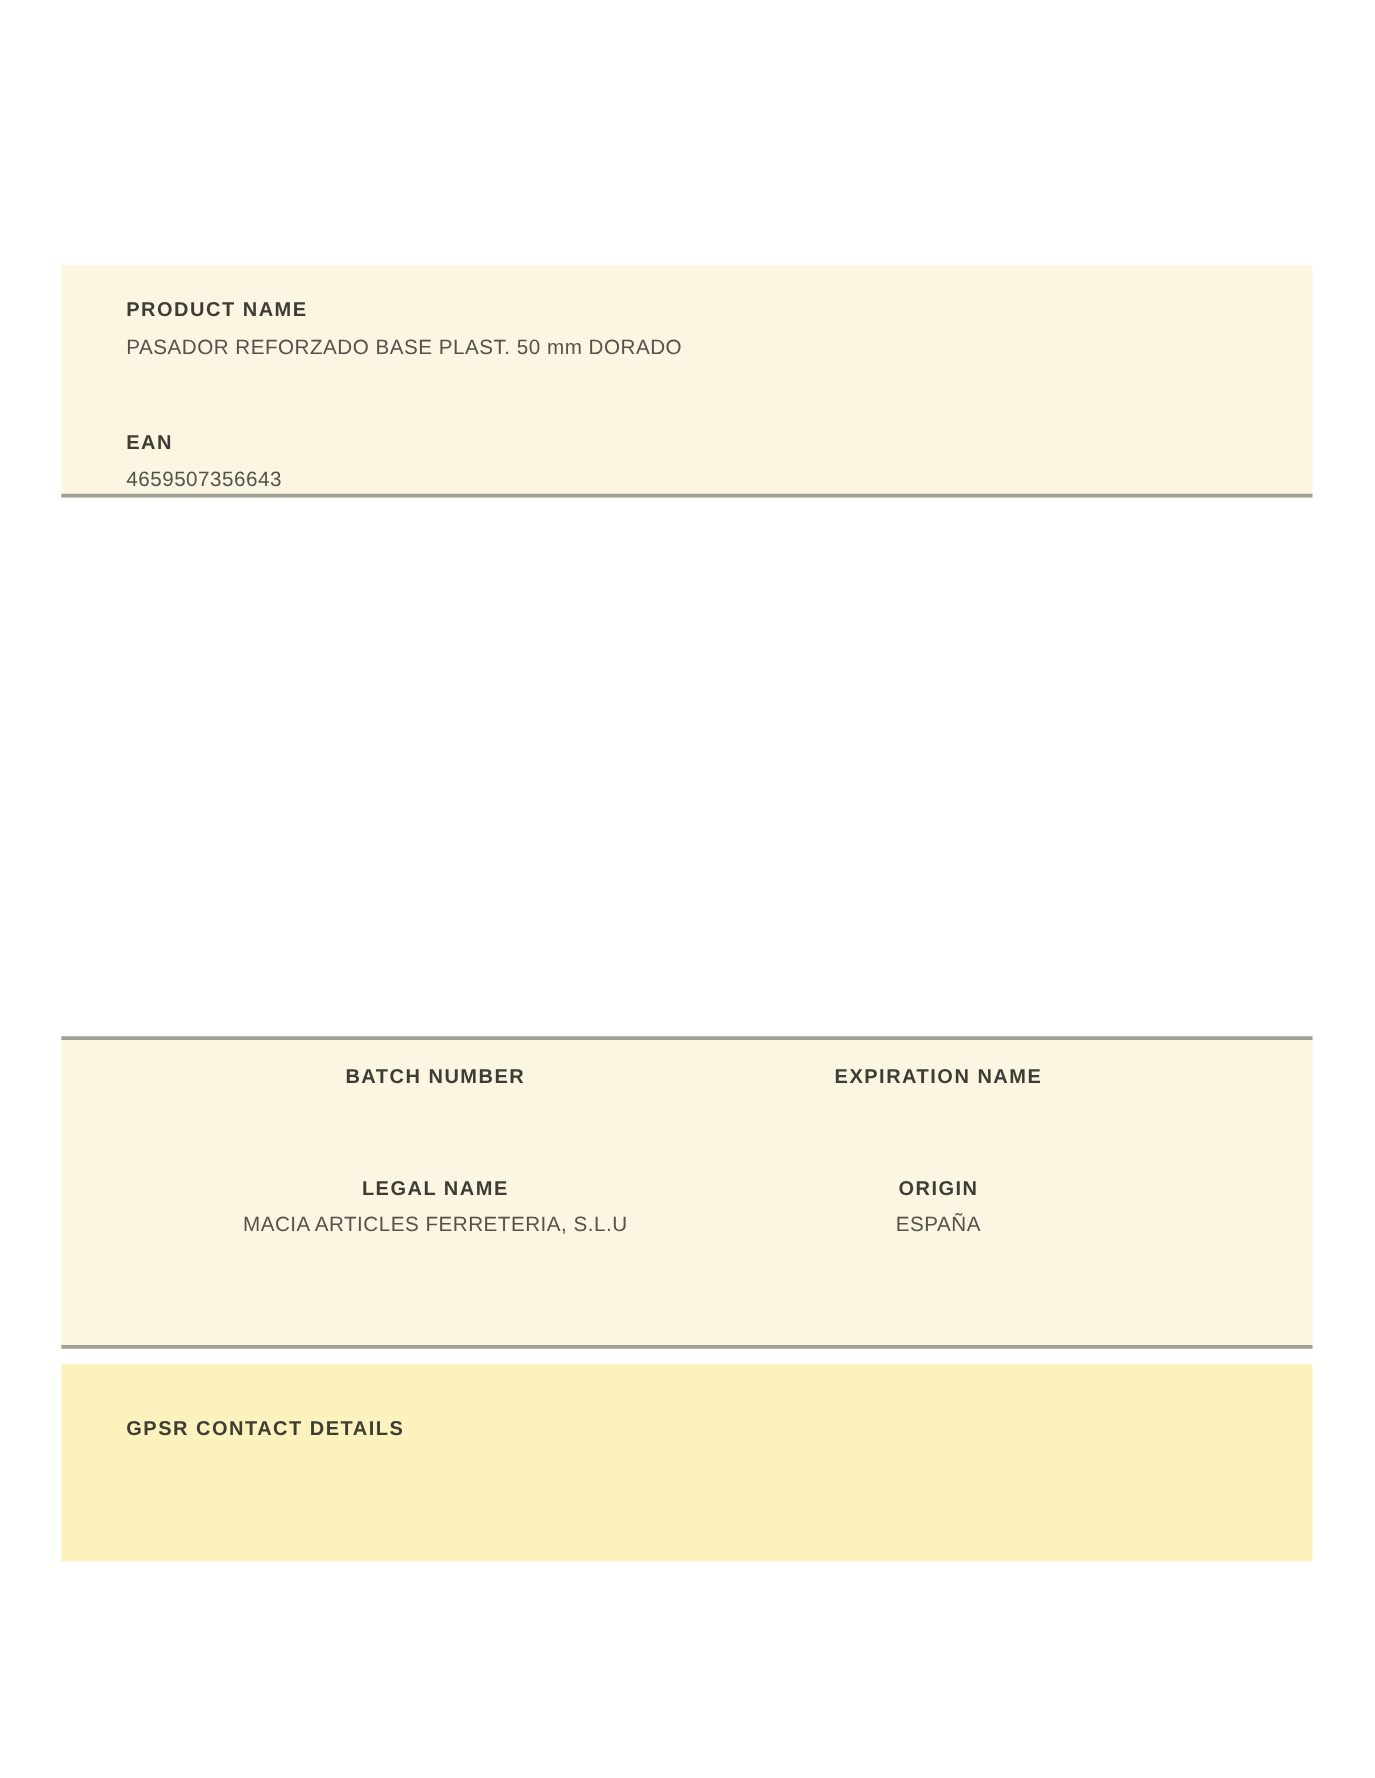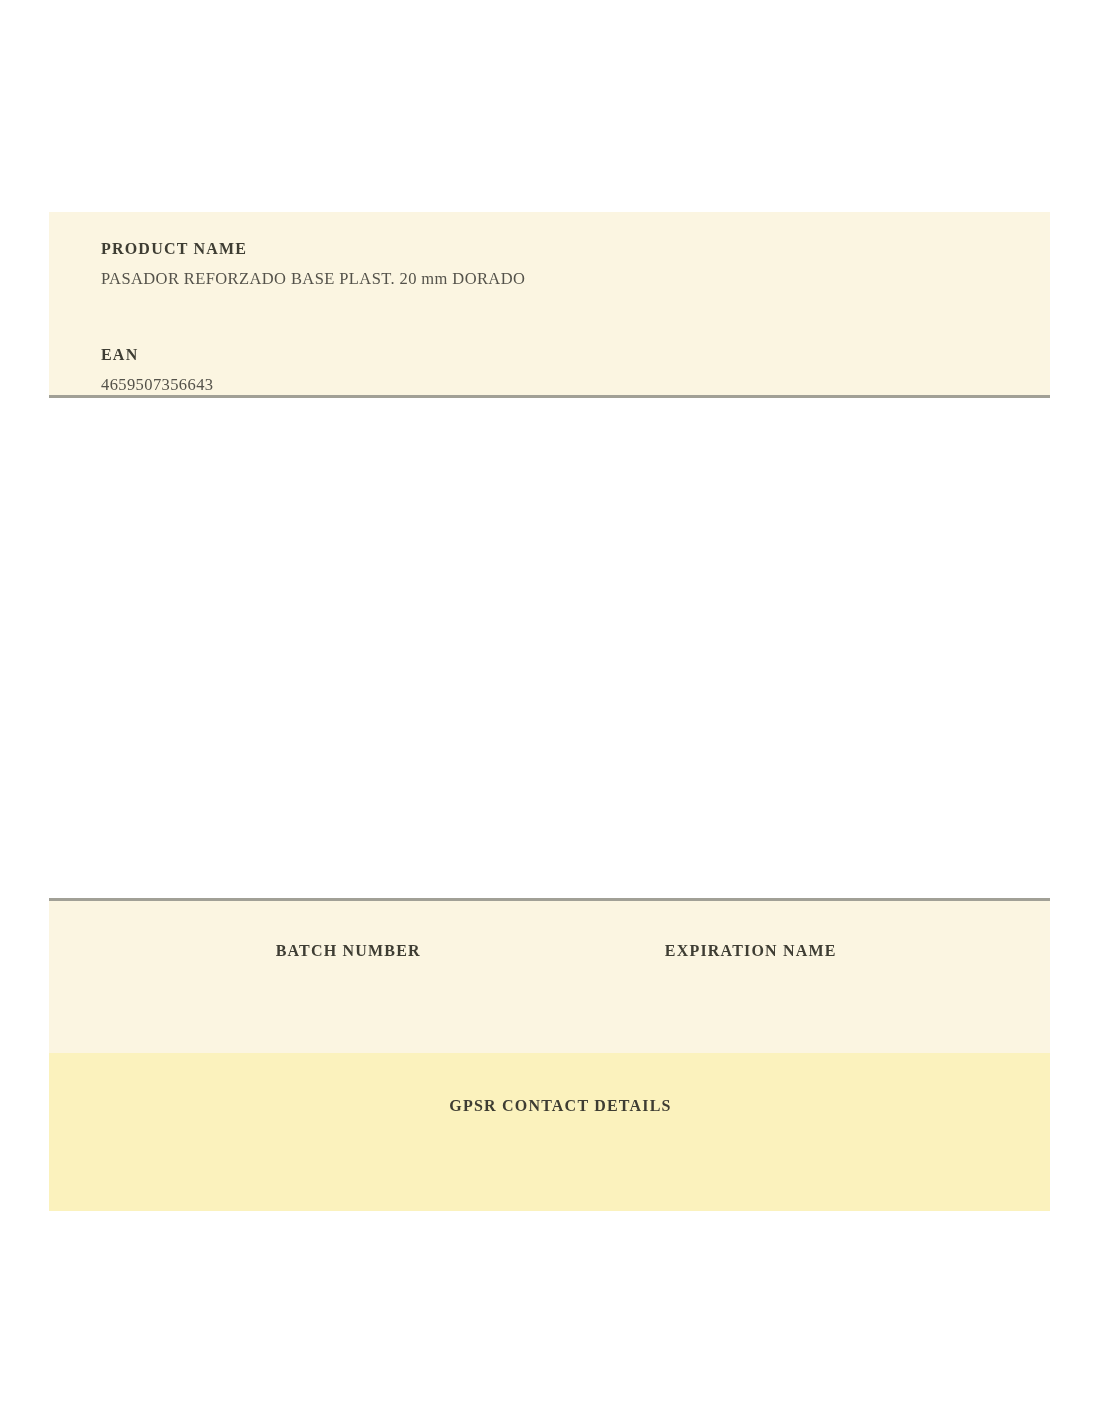--- a/index.html
+++ b/index.html
@@ -12,43 +12,41 @@
     position: relative;
     background: var(--page-bg, #ffffff);
     font-family: "Liberation Sans", sans-serif;
     overflow: hidden;
   }
   .panel {
     position: absolute;
     left: 49px;
     width: 1001px;
     box-sizing: border-box;
-    font-family: Liberation Serif, serif;
   }
   .panel-product {
     top: 212px;
     height: 186px;
     background: var(--panel-cream, #fbf5e1);
     border-bottom: 3px solid var(--divider-gray, #a1a096);
     padding: 27px 30px 0 52px;
   }
   .panel-details {
-    top: 898px;
+    top: 829px;
     height: 250px;
     background: var(--panel-cream, #fbf5e1);
     border-top: 3px solid var(--divider-gray, #a1a096);
     border-bottom: 3px solid var(--divider-gray, #a1a096);
-    padding: 40px 98px 0 98px;
+    padding: 20px 98px 0 98px;
   }
   .panel-gpsr {
-    top: 1053px;
+    top: 1091px;
     height: 158px;
     background: var(--panel-yellow, #fbf2bd);
     padding: 43px 30px 0 52px;
-    text-align: center;
   }
   .field-label {
     font-size: 16px;
     line-height: 19px;
     font-weight: bold;
     letter-spacing: 1.2px;
     color: var(--label-dark, #3e3d33);
   }
   .field-value {
     font-size: 16.5px;
@@ -77,34 +75,44 @@
     color: var(--value-gray, #54524a);
     white-space: pre;
   }
 </style>
 </head>
 <body>
 
 <section class="panel panel-product">
   <div>
     <div class="field-label">PRODUCT NAME</div>
-    <div class="field-value">PASADOR REFORZADO BASE PLAST. 20 mm DORADO</div>
+    <div class="field-value">PASADOR REFORZADO BASE PLAST. 50 mm DORADO</div>
   </div>
   <div class="field-ean">
     <div class="field-label">EAN</div>
     <div class="field-value">4659507356643</div>
   </div>
 </section>
 
 <section class="panel panel-details">
   <div class="cols row-1">
     <div class="col">
       <div class="field-label">BATCH NUMBER</div>
     </div>
     <div class="col">
       <div class="field-label">EXPIRATION NAME</div>
     </div>
   </div>
+  <div class="cols row-2">
+    <div class="col">
+      <div class="field-label">LEGAL NAME</div>
+      <div class="field-value">MACIA ARTICLES FERRETERIA, S.L.U</div>
+    </div>
+    <div class="col">
+      <div class="field-label">ORIGIN</div>
+      <div class="field-value">ESPAÑA</div>
+    </div>
+  </div>
 </section>
 
 <section class="panel panel-gpsr">
   <div class="field-label">GPSR CONTACT DETAILS</div>
 </section>
 
 </body></html>

